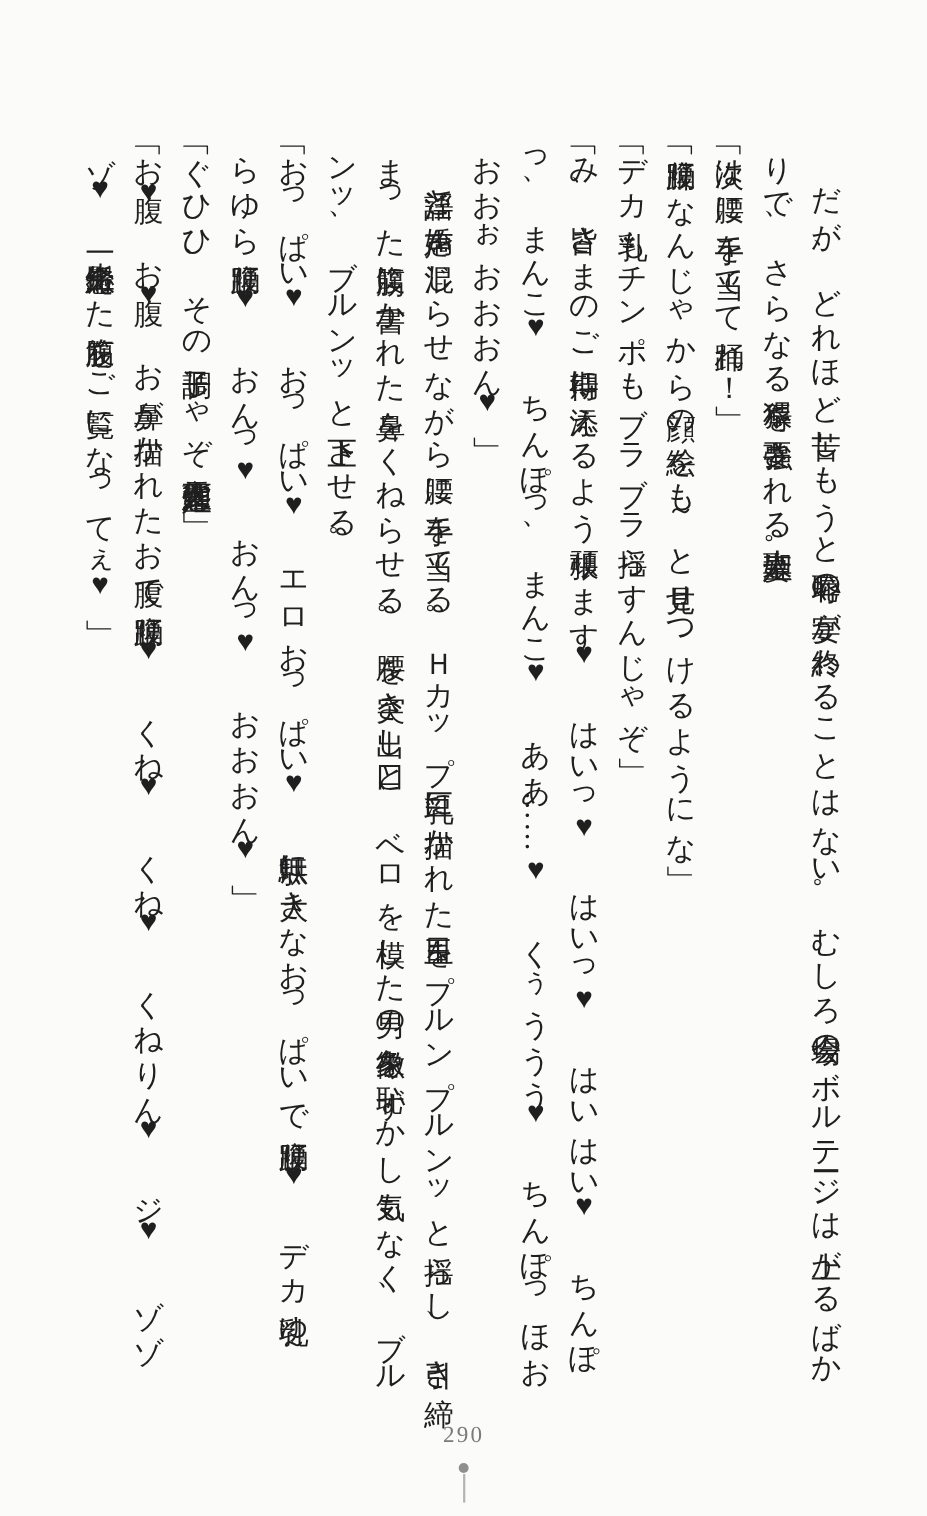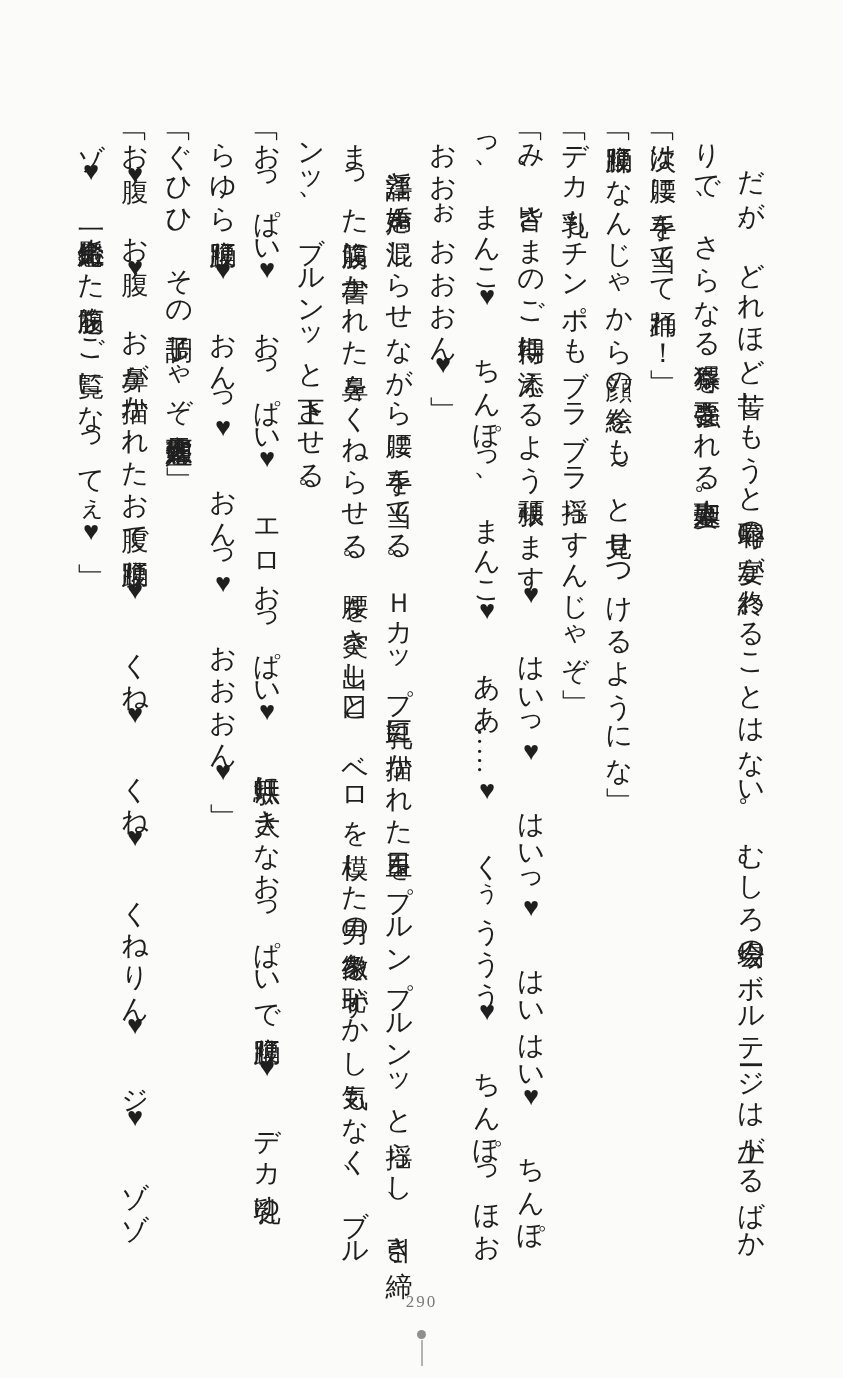--- a/index.html
+++ b/index.html
@@ -41,21 +41,21 @@
     text-indent: 1em;
   }
   .page-footer {
     position: absolute;
     left: 0;
     right: 0;
     top: 1292px;
     text-align: center;
   }
   .page-number {
-    font-size: 17px;
+    font-size: 21px;
     letter-spacing: 2px;
     color: #7a7a7a;
   }
   .page-ornament {
     position: absolute;
     top: 1330px;
     left: 50%;
     transform: translateX(-50%);
     width: 10px;
     text-align: center;

